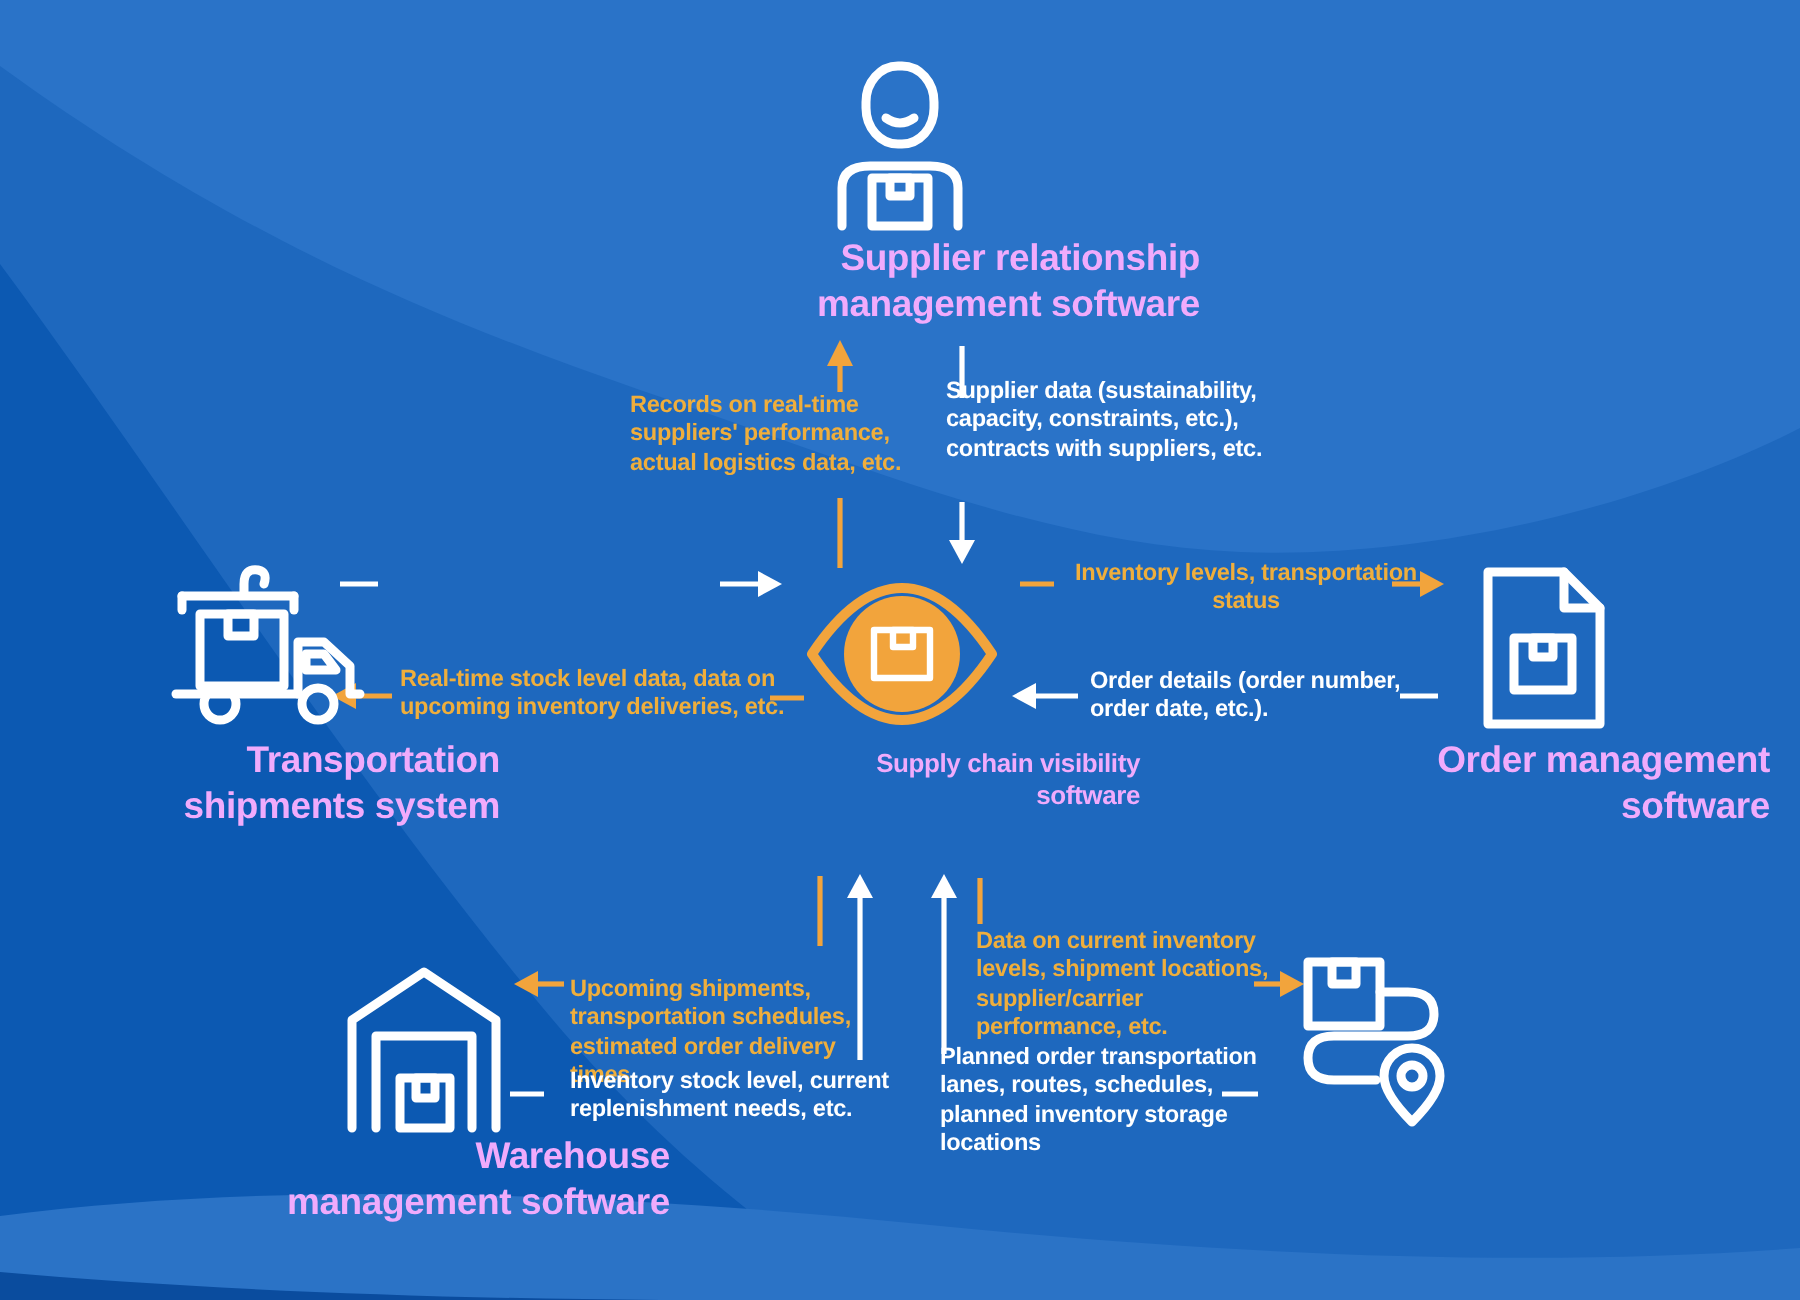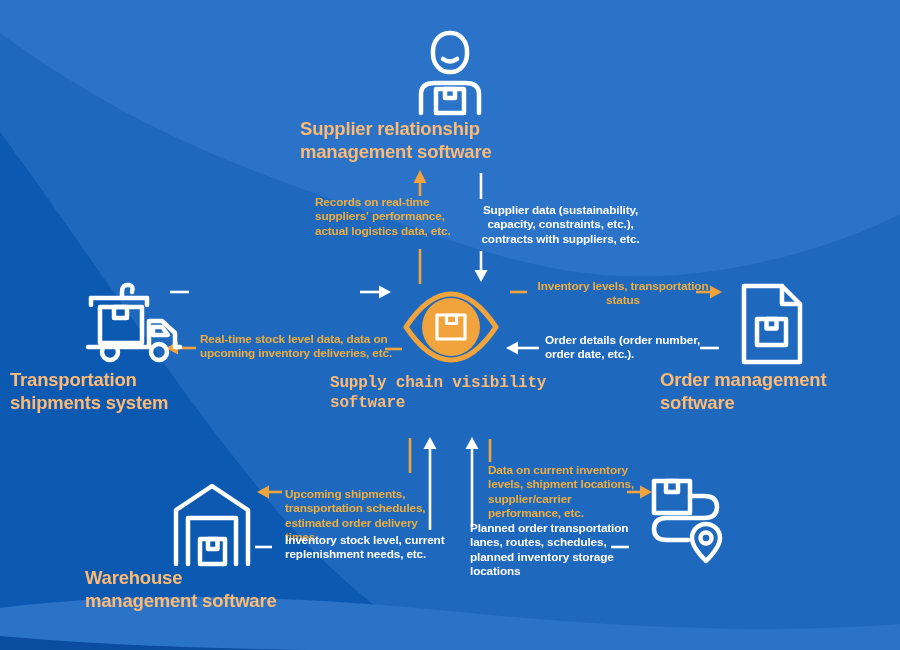--- a/index.html
+++ b/index.html
@@ -3,24 +3,24 @@
 <meta charset="utf-8">
 <style>
   html,body{margin:0;padding:0;background:#0e4da3;}
   .canvas{
     position:relative;width:900px;height:650px;overflow:hidden;
     font-family:"Liberation Sans","DejaVu Sans",sans-serif;
   }
   .bg,.arrows{position:absolute;left:0;top:0;width:900px;height:650px;}
   .node-icon{position:absolute;}
   .node-label{
-    position:absolute;color:#fdba74;font-weight:bold;font-size:18.5px;
-    line-height:1.22;text-align:left;white-space:pre-line;letter-spacing:-0.2px;
+    position:absolute;color:#f0abfc;font-weight:bold;font-size:18.5px;
+    line-height:1.22;text-align:right;white-space:pre-line;letter-spacing:-0.2px;
   }
-  .node-label.center-label{font-size:16px;font-family:Liberation Mono, monospace;}
+  .node-label.center-label{font-size:13px;}
   .flow-text{
     position:absolute;font-weight:bold;font-size:11.8px;line-height:1.22;
     white-space:pre-line;letter-spacing:-0.15px;
   }
   .flow-text.orange{color:#efae3c;}
   .flow-text.white{color:#ffffff;}
   .icon-stroke{fill:none;stroke:#ffffff;stroke-width:4.5;stroke-linecap:round;stroke-linejoin:round;}
   .arrow-line-w{stroke:#ffffff;stroke-width:2.6;fill:none;}
   .arrow-line-o{stroke:#f2a43c;stroke-width:2.6;fill:none;}
   .arrow-head-w{fill:#ffffff;stroke:none;}
@@ -149,21 +149,21 @@
     <circle cx="48" cy="41" r="29" fill="#F2A43C"></circle>
     <rect x="34" y="29" width="28" height="24" fill="none" stroke="#ffffff" stroke-width="3.2" stroke-linejoin="round"></rect>
     <rect x="43.5" y="29" width="10" height="8.5" fill="none" stroke="#ffffff" stroke-width="3.2" stroke-linejoin="round"></rect>
   </svg>
   <div class="node-label center-label" style="left:330px;top:374px;width:240px;">Supply chain visibility
 software</div>
 
   <div class="flow-text orange" style="left:315px;top:195px;width:150px;">Records on real-time
 suppliers' performance,
 actual logistics data, etc.</div>
-  <div class="flow-text white" style="left:473px;top:203px;width:175px;text-align:center;">Supplier data (sustainability,
+  <div class="flow-text white" style="left:473px;top:188px;width:175px;">Supplier data (sustainability,
 capacity, constraints, etc.),
 contracts with suppliers, etc.</div>
   <div class="flow-text orange" style="left:200px;top:332px;width:200px;">Real-time stock level data, data on
 upcoming inventory deliveries, etc.</div>
   <div class="flow-text orange" style="left:533px;top:279px;width:180px;text-align:center;">Inventory levels, transportation
 status</div>
   <div class="flow-text white" style="left:545px;top:333px;width:175px;">Order details (order number,
 order date, etc.).</div>
   <div class="flow-text orange" style="left:285px;top:475px;width:150px;margin-top:12px;">Upcoming shipments,
 transportation schedules,

